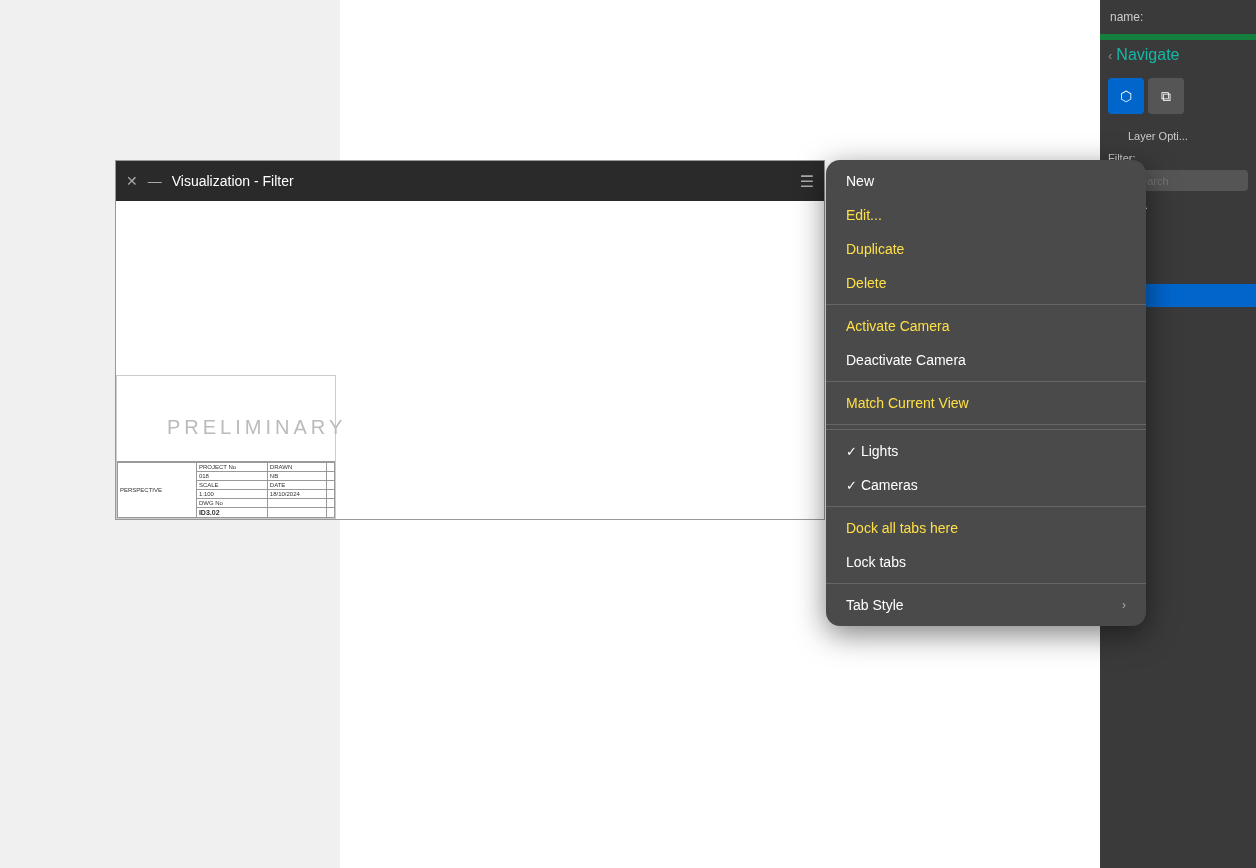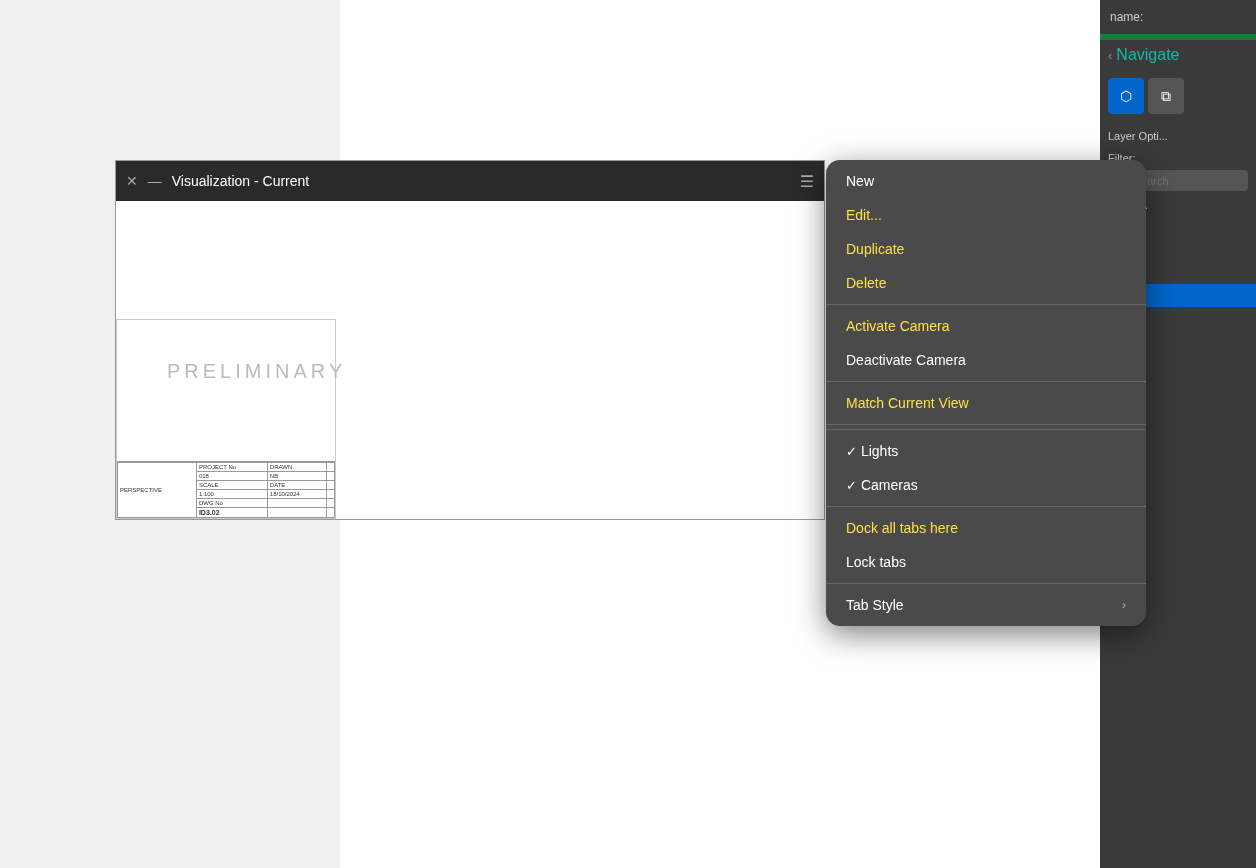--- a/index.html
+++ b/index.html
@@ -88,21 +88,21 @@
       height: calc(100% - 40px);
       position: relative;
     }
 
     
     .drawing-content {
       position: absolute;
       bottom: 0;
       left: 0;
       width: 220px;
-      height: 200px;
+      height: 144px;
       border: 1px solid #ccc;
       background: white;
     }
 
     .preliminary-text {
       position: absolute;
       top: 40px;
       left: 50px;
       font-size: 20px;
       color: #bbb;
@@ -149,20 +149,21 @@
     }
 
     .sidebar-icon-btn.active {
       background: #0066cc;
     }
 
     .sidebar-section {
       padding: 8px;
       color: #ccc;
       font-size: 11px;
+      margin-left: 20px;
     }
 
     .sidebar-search {
       display: flex;
       align-items: center;
       background: #555;
       border-radius: 4px;
       padding: 4px 8px;
       gap: 4px;
       margin: 4px 8px;
@@ -273,21 +274,21 @@
 <body>
 
 <div class="main-canvas"></div>
 <div class="canvas-area"></div>
 <div class="left-panel"></div>
 
 <div class="viz-window">
   <div class="viz-titlebar">
     <span class="viz-titlebar-icon">✕</span>
     <span class="viz-titlebar-icon">—</span>
-    <span class="viz-titlebar-title">Visualization - Current</span>
+    <span class="viz-titlebar-title">Visualization - Filter</span>
     <span class="viz-titlebar-menu">☰</span>
   </div>
   <div class="viz-content">
 
     <div class="drawing-content">
       <div class="preliminary-text">PRELIMINARY</div>
 
       <div style="position:absolute;bottom:0;left:0;right:0;border-top:1px solid #999;font-size:7px;color:#333;">
         <table style="width:100%;border-collapse:collapse;">
           <tbody>

